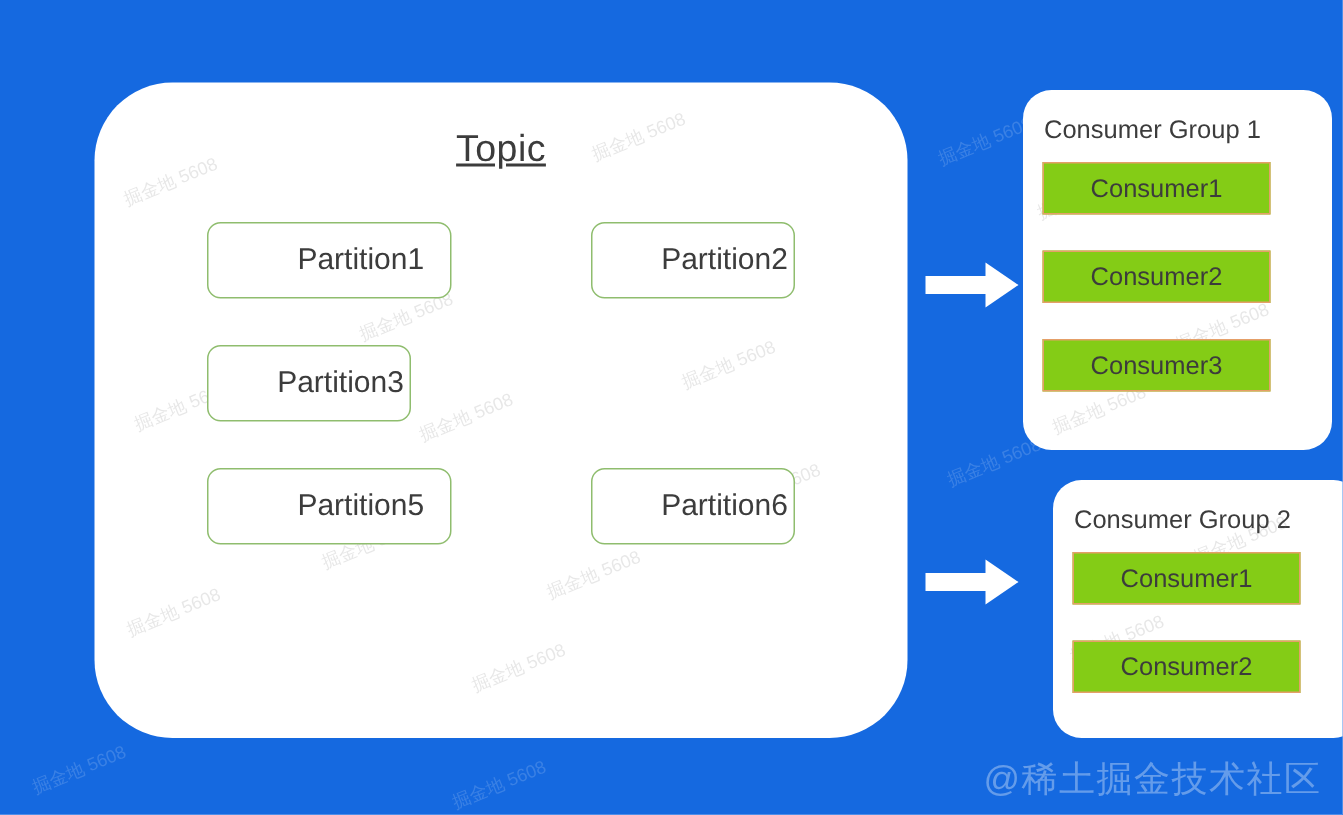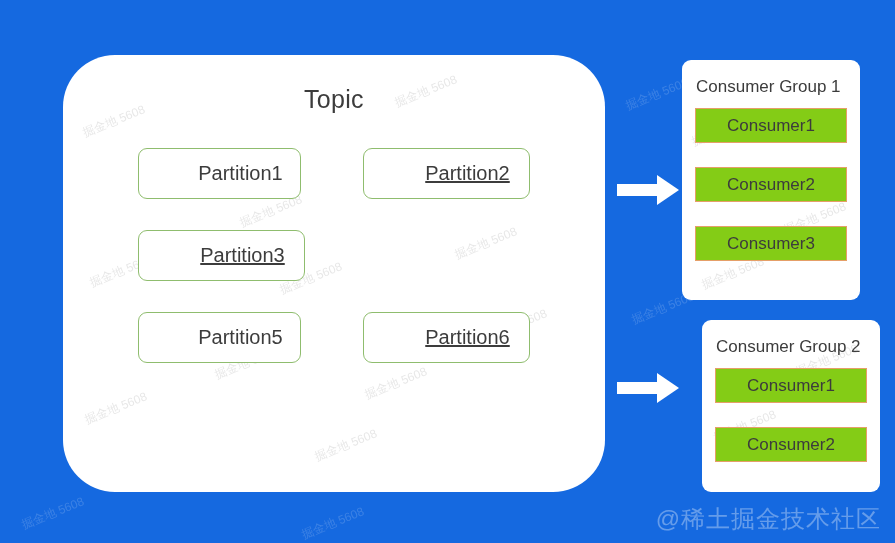--- a/index.html
+++ b/index.html
@@ -32,20 +32,21 @@
   }
   #topic-title {
     position: absolute;
     left: 0;
     top: 30px;
     width: 542px;
     text-align: center;
     font-size: 25px;
     color: #3c3c3c;
     letter-spacing: 0.3px;
+    text-decoration: underline;
   }
   .partition-grid {
     position: absolute;
     left: 0;
     top: 93px;
     width: 542px;
   }
   .partition-row {
     display: flex;
     justify-content: space-between;
@@ -63,22 +64,21 @@
     border-radius: 9px;
     background: #ffffff;
     display: flex;
     align-items: center;
     justify-content: center;
     font-size: 20px;
     color: #3c3c3c;
     padding-left: 42px;
   }
   .partition-row .partition-box:last-child {
-    width: 167px;
-    text-decoration: underline;
+    width: 136px;
   }
 
   
   .arrow {
     position: absolute;
     width: 62px;
     height: 30px;
   }
   .arrow-shaft {
     position: absolute;
@@ -98,21 +98,22 @@
     border-bottom: 15px solid transparent;
     border-left: 22px solid #ffffff;
   }
   #arrow-group-1 { left: 617px; top: 175px; }
   #arrow-group-2 { left: 617px; top: 373px; }
 
   
   .group-card {
     position: absolute;
     background: #ffffff;
-    border-radius: 9px;
+    border-radius: 19px;
+    padding-left: 28px;
   }
   #group-card-1 {
     left: 682px;
     top: 60px;
     width: 178px;
     height: 240px;
   }
   #group-card-2 {
     left: 682px;
     top: 320px;

